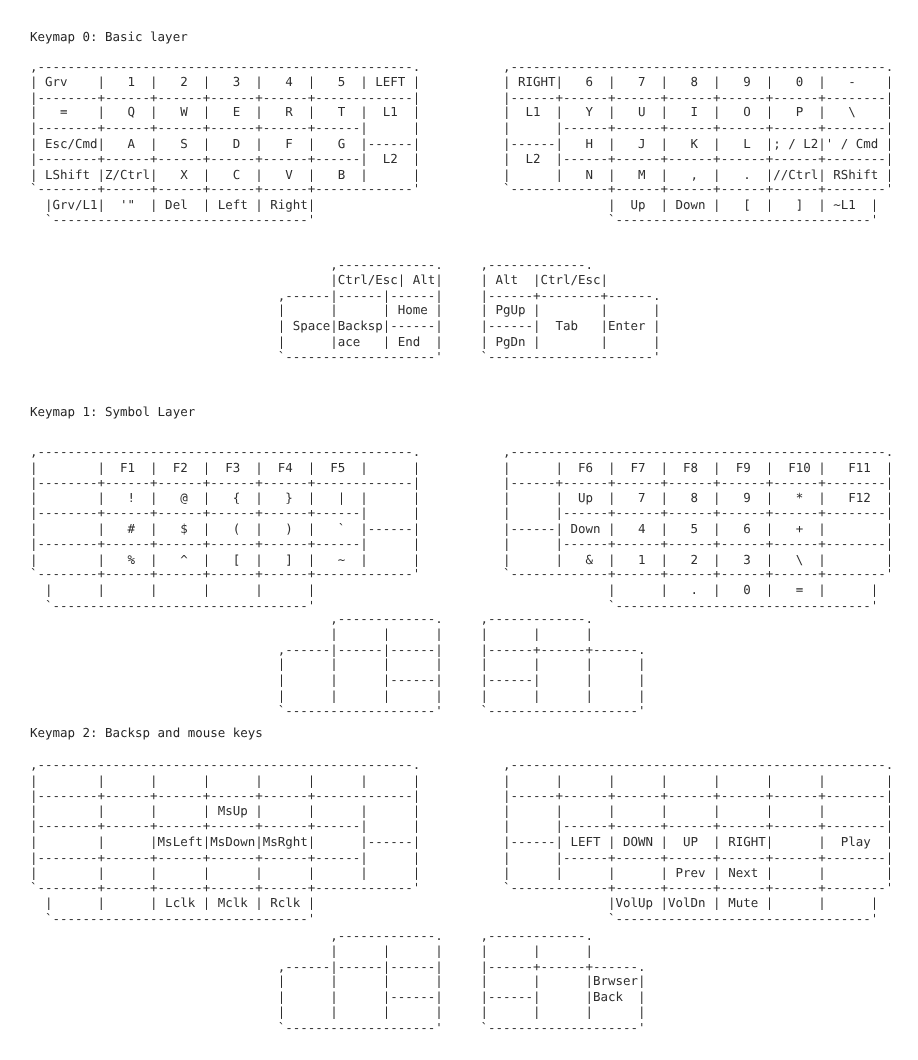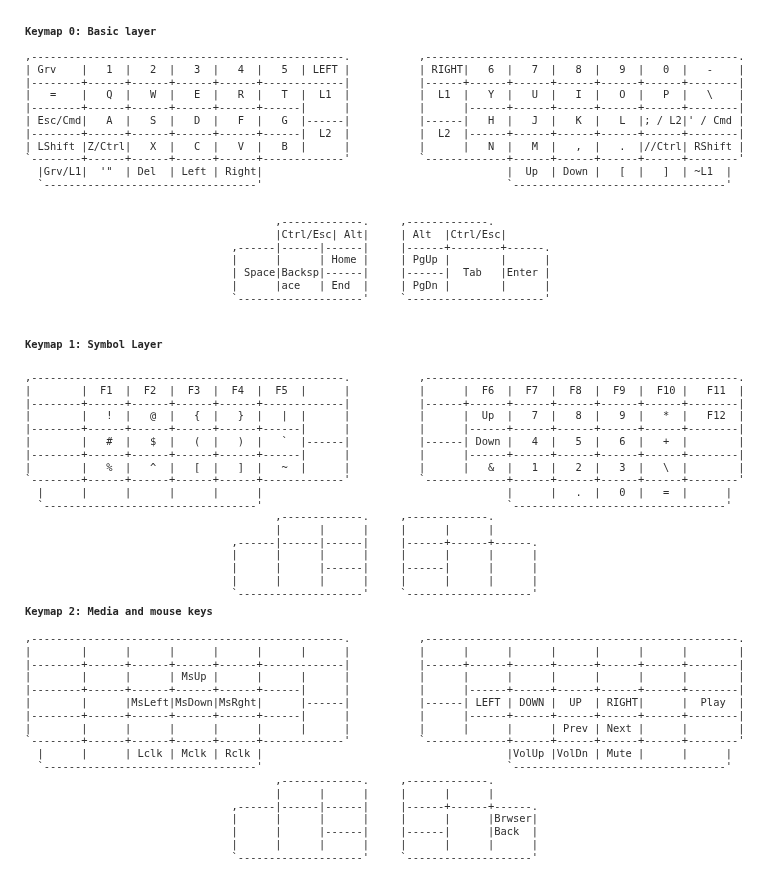--- a/index.html
+++ b/index.html
@@ -15,21 +15,20 @@
     font-family: "DejaVu Sans Mono", monospace;
   }
   .art-title {
     position: absolute;
     left: 25px;
     font-family: "DejaVu Sans Mono", monospace;
     font-size: 10.4px;
     line-height: 13px;
     color: #262626;
     white-space: pre;
-    font-weight: bold;
   }
   pre.art {
     position: absolute;
     left: 25px;
     margin: 0;
     font-family: "DejaVu Sans Mono", monospace;
     font-size: 10.4px;
     line-height: 12.8px;
     color: #2e2e2e;
     white-space: pre;
@@ -83,21 +82,21 @@
   |      |      |      |      |      |                                       |      |   .  |   0  |   =  |      |
   `----------------------------------'                                       `----------------------------------'</pre>
   <pre class="art th1">                                        ,-------------.     ,-------------.
                                         |      |      |     |      |      |
                                  ,------|------|------|     |------+------+------.
                                  |      |      |      |     |      |      |      |
                                  |      |      |------|     |------|      |      |
                                  |      |      |      |     |      |      |      |
                                  `--------------------'     `--------------------'</pre>
 
-  <div class="art-title t2">Keymap 2: Media and mouse keys</div>
+  <div class="art-title t2">Keymap 2: Backsp and mouse keys</div>
   <pre class="art m2">,--------------------------------------------------.           ,--------------------------------------------------.
 |        |      |      |      |      |      |      |           |      |      |      |      |      |      |        |
 |--------+------+------+------+------+-------------|           |------+------+------+------+------+------+--------|
 |        |      |      | MsUp |      |      |      |           |      |      |      |      |      |      |        |
 |--------+------+------+------+------+------|      |           |      |------+------+------+------+------+--------|
 |        |      |MsLeft|MsDown|MsRght|      |------|           |------| LEFT | DOWN |  UP  | RIGHT|      |  Play  |
 |--------+------+------+------+------+------|      |           |      |------+------+------+------+------+--------|
 |        |      |      |      |      |      |      |           |      |      |      | Prev | Next |      |        |
 `--------+------+------+------+------+-------------'           `-------------+------+------+------+------+--------'
   |      |      | Lclk | Mclk | Rclk |                                       |VolUp |VolDn | Mute |      |      |

